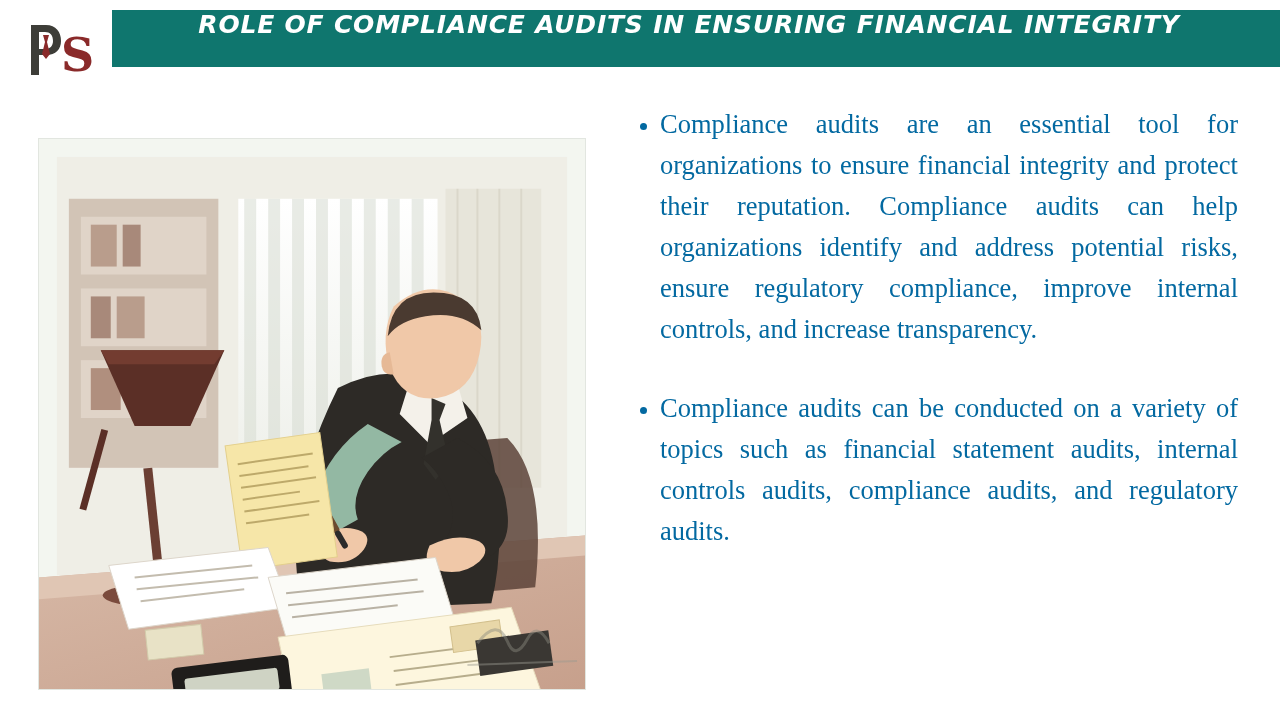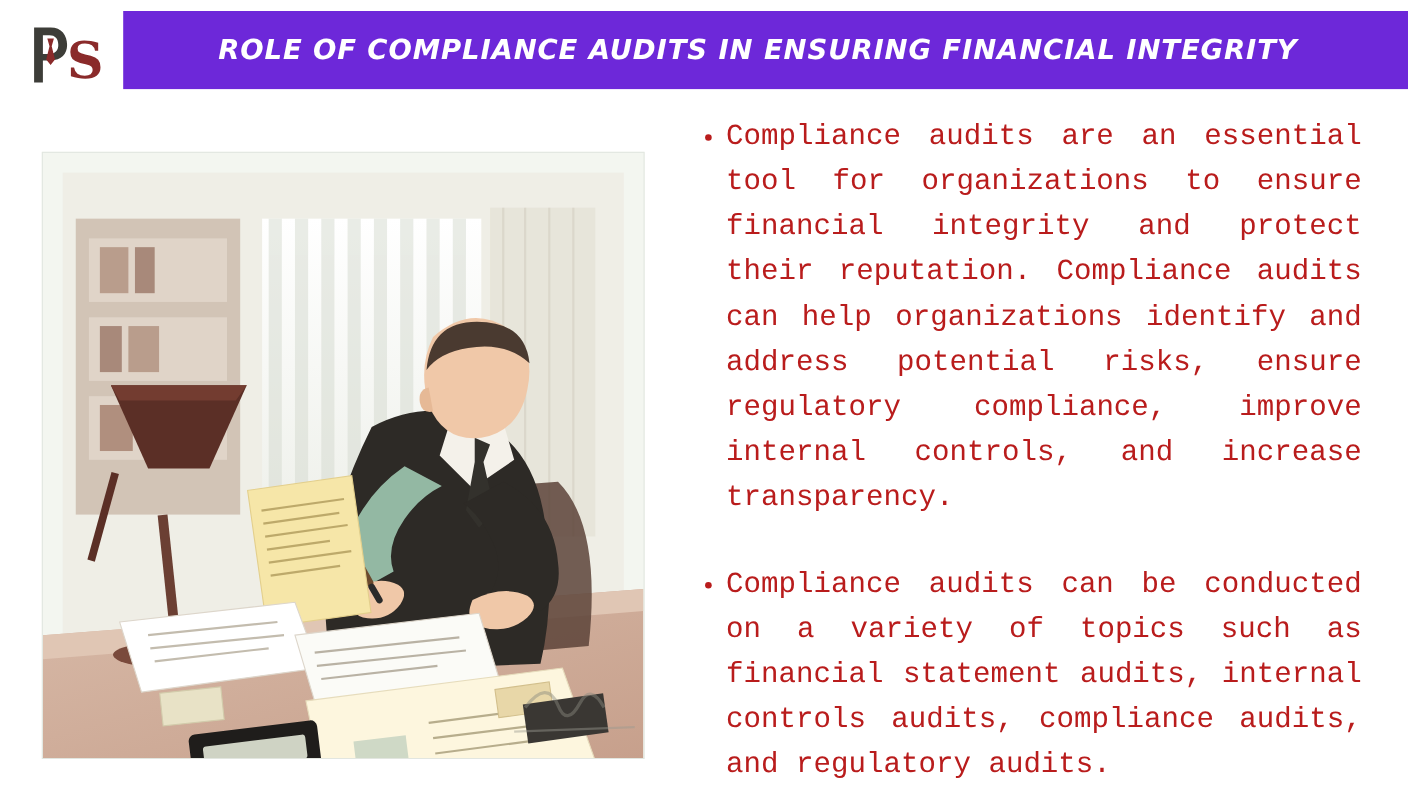--- a/index.html
+++ b/index.html
@@ -14,24 +14,23 @@
     font-family: "Liberation Serif", serif;
     position: relative;
   }
 
   
   .header-bar {
     position: absolute;
     top: 10px;
     left: 112px;
     right: 0;
-    height: 71px;
-    background: #6d28d9;
+    height: 57px;
+    background: #0f766e;
     display: flex;
-    align-items: center;
     justify-content: center;
     padding-right: 14px;
     box-sizing: border-box;
   }
   .header-title {
     color: #ffffff;
     font-family: "DejaVu Sans", sans-serif;
     font-weight: bold;
     font-style: italic;
     font-size: 25px;
@@ -84,24 +83,24 @@
     left: 620px;
     top: 104px;
     width: 618px;
   }
   ul.bullets {
     list-style: disc;
     margin: 0;
     padding-left: 40px;
   }
   ul.bullets li {
-    font-family: Liberation Mono, monospace;
+    font-family: Liberation Serif, serif;
     font-size: 26.5px;
     line-height: 41px;
-    color: #b91c1c;
+    color: #0369a1;
     text-align: justify;
     text-justify: inter-word;
     margin-bottom: 38px;
   }
   ul.bullets li:last-child { margin-bottom: 16px; }
   ul.bullets li::marker { font-size: 22px; }
 </style>
 </head>
 <body>
 

